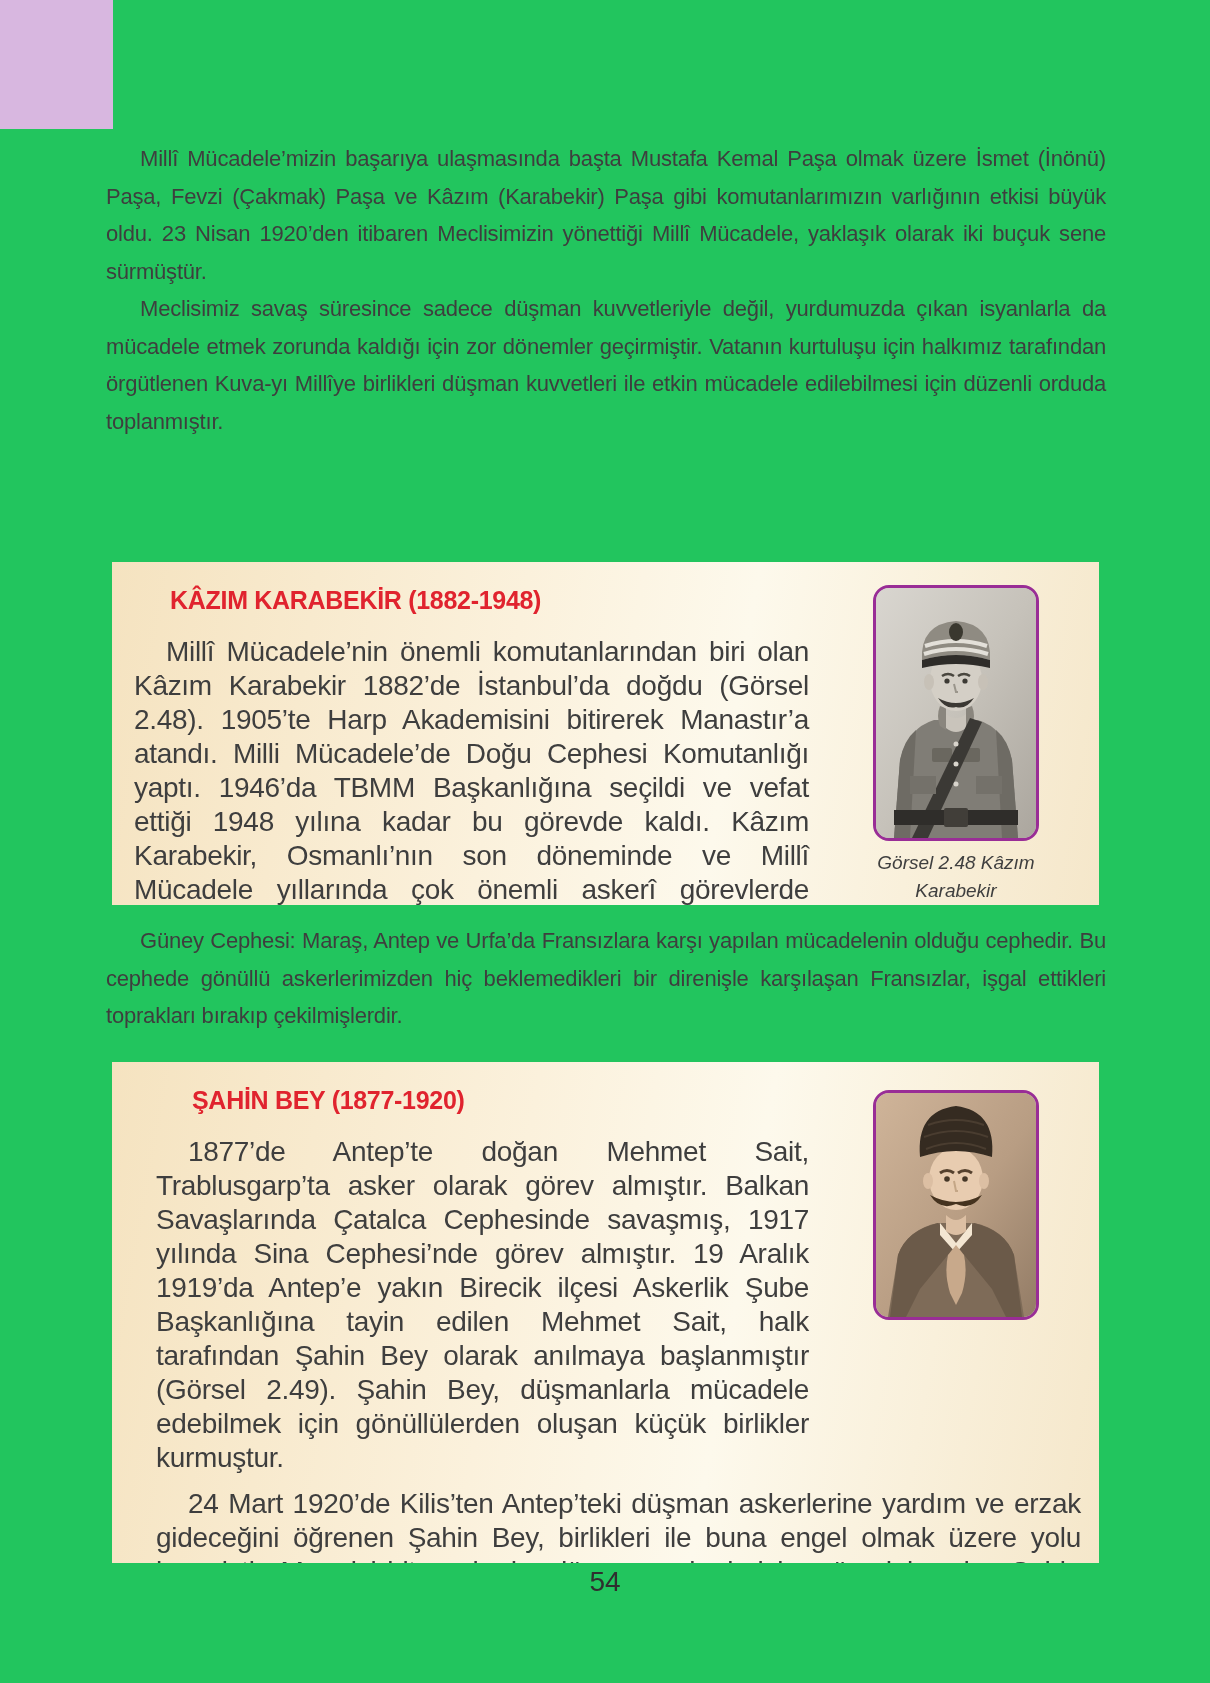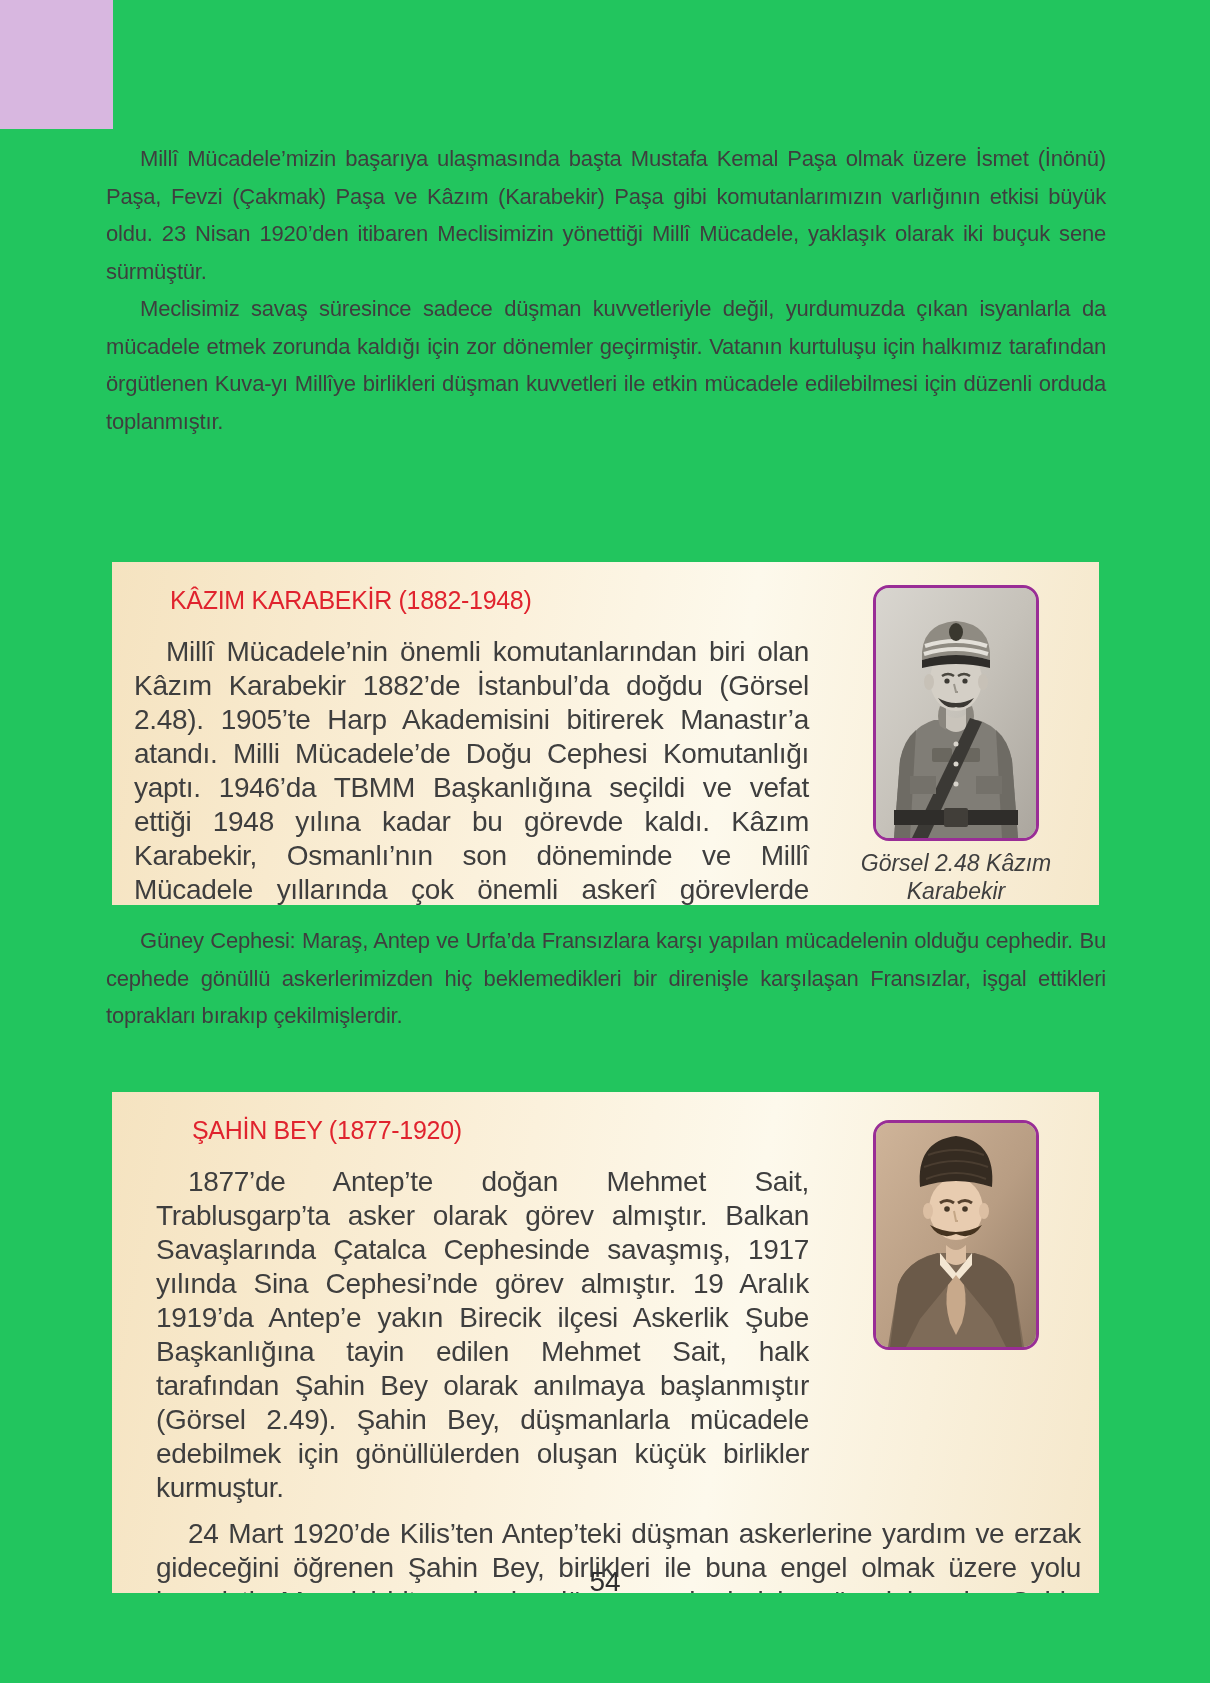--- a/index.html
+++ b/index.html
@@ -27,24 +27,24 @@
     color:#3e3e3e;
   }
   .infobox{
     position:absolute;left:112px;width:987px;
     background:linear-gradient(100deg,#f5e3c0 0%,#fbf1dc 40%,#fdf9ec 62%,#f5e7ca 100%);
     box-sizing:border-box;
     padding:18px 18px 10px 22px;
     overflow:hidden;
   }
   .infobox.box1{top:562px;height:343px;}
-  .infobox.box2{top:1092px;height:501px;padding-left:44px;}
+  .infobox.box2{top:1062px;height:501px;padding-left:44px;}
   .infobox-title{
     margin:6px 0 20px 36px;
-    font-size:25px;font-weight:normal;
+    font-size:25px;font-weight:bold;
     letter-spacing:-0.3px;
     color:#e0232e;
   }
   .infobox-row{display:flex;}
   .infobox-text{
     flex:1;
     padding-right:22px;
   }
   .box-par{
     margin:0;
@@ -63,21 +63,21 @@
   .photo-frame{
     border:3px solid #992d96;
     border-radius:16px;
     overflow:hidden;
     line-height:0;
     background:#cccccc;
   }
   .photo-frame svg{display:block;}
   .caption{
     margin-top:8px;
-    font-size:23px;line-height:28px;
+    font-size:19px;line-height:28px;
     font-style:italic;
     text-align:center;
     color:#3f3f3f;
   }
   .caption.c1{max-width:210px;}
   .caption.c2{max-width:150px;}
   .mid-par{
     position:absolute;left:106px;top:922px;width:1000px;
   }
   .page-number{

